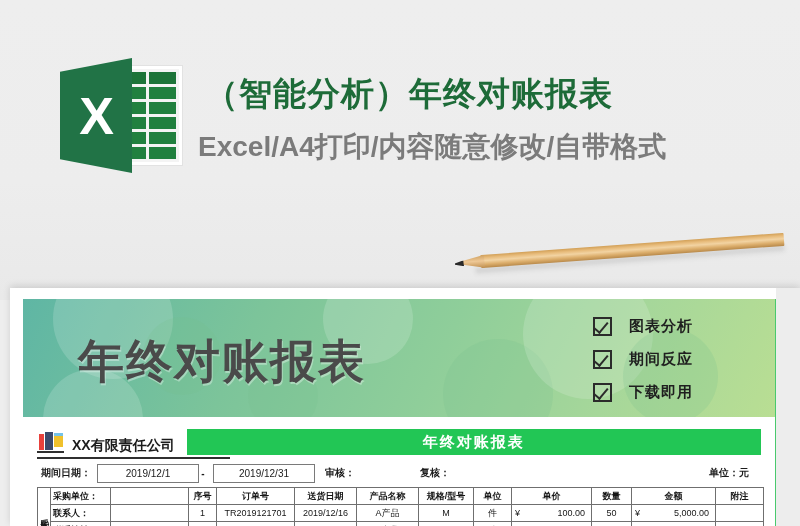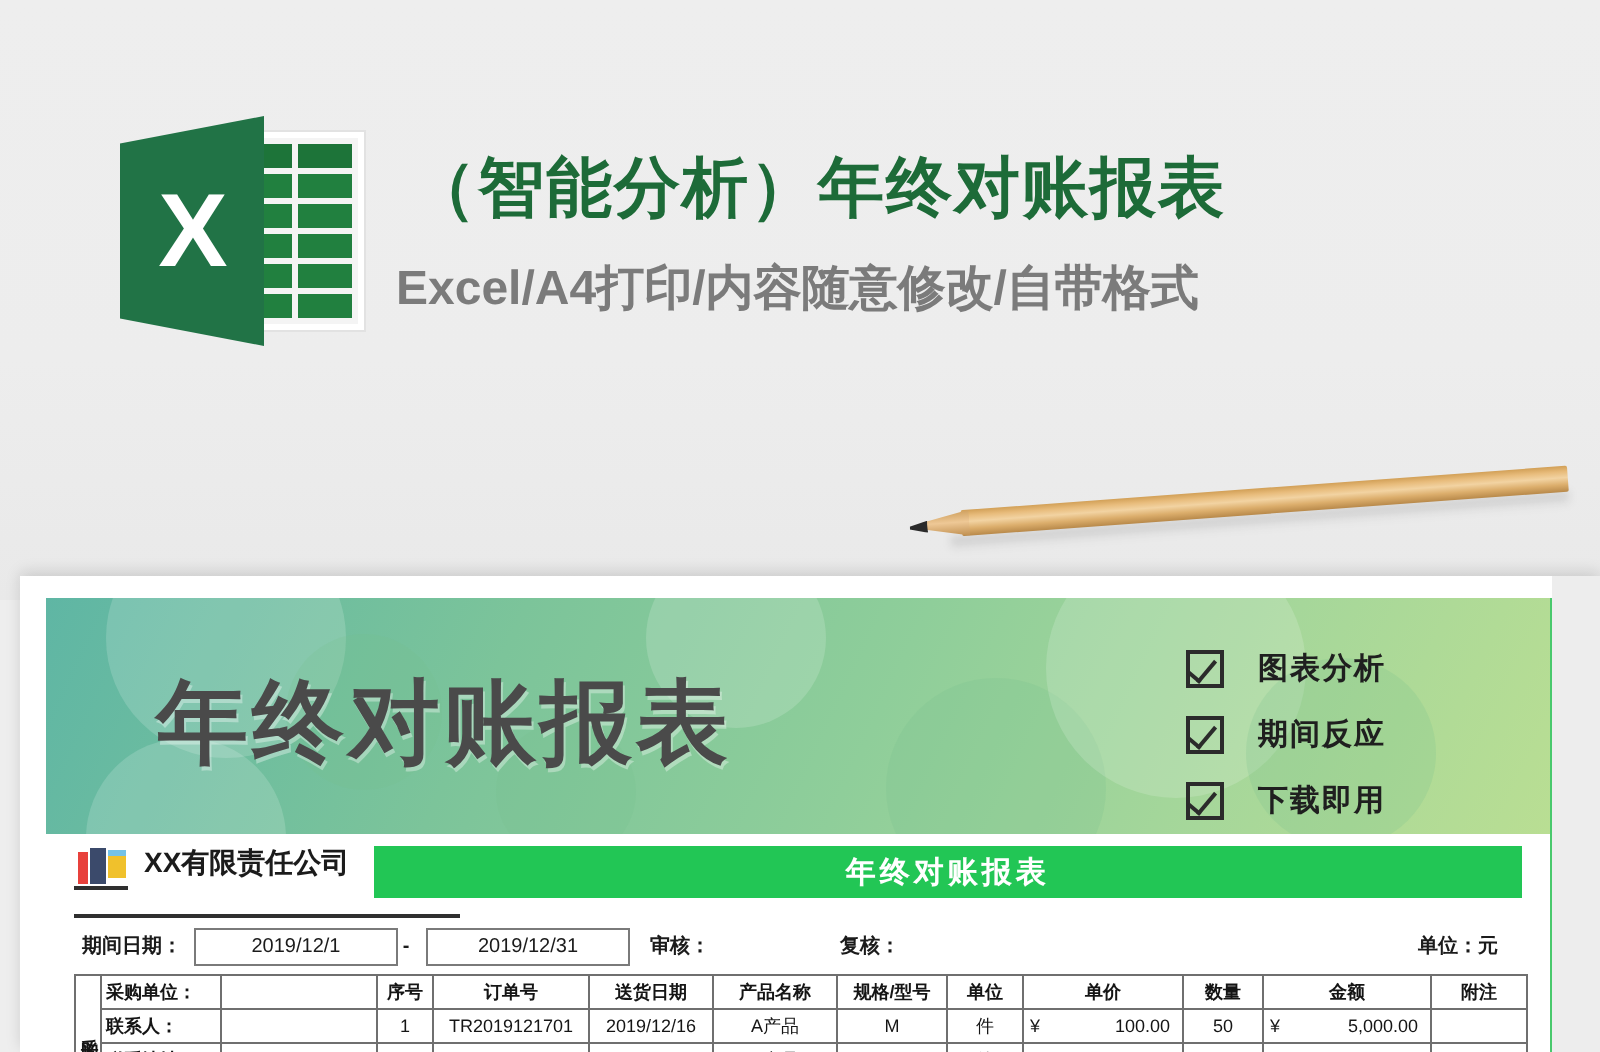--- a/index.html
+++ b/index.html
@@ -37,21 +37,21 @@
     color:#ffffff;font-size:52px;font-weight:bold;font-family:"Liberation Sans",sans-serif;
     letter-spacing:-1px;
   }
   #t1{
     position:absolute;left:205px;top:72px;
     font-size:33px;font-weight:bold;color:#1d6b38;letter-spacing:1px;
     white-space:nowrap;
   }
   #t2{
     position:absolute;left:198px;top:128px;
-    font-size:24px;font-weight:bold;color:#7b7b7b;letter-spacing:0px;
+    font-size:28px;font-weight:bold;color:#7b7b7b;letter-spacing:0px;
     white-space:nowrap;
   }
   
   #pencil{position:absolute;left:455px;top:255px;width:330px;height:22px;
     transform:rotate(-4.2deg);transform-origin:left center;}
   #pencil .body{
     position:absolute;left:26px;top:2px;width:304px;height:13px;
     background:linear-gradient(180deg,#d2a057 0%,#e8bc7c 22%,#f2d3a2 45%,#dcae6c 72%,#b8894a 100%);
     border-radius:1px;
   }
@@ -81,34 +81,34 @@
     overflow:hidden;
   }
   #banner .bub{position:absolute;border-radius:50%;background:rgba(255,255,255,.16);}
   #banner .bubd{position:absolute;border-radius:50%;background:rgba(120,190,140,.22);}
   #bigtitle{
     position:absolute;left:55px;top:32px;
     font-size:46px;font-weight:bold;color:#4a4a4a;letter-spacing:2px;
     text-shadow:1px 2px 0 rgba(255,255,255,.35);
   }
   #checks{position:absolute;right:32px;top:18px;width:150px;}
-  .chk{display:flex;align-items:flex-end;height:27px;margin-bottom:6px;}
+  .chk{display:flex;align-items:flex-start;height:27px;margin-bottom:6px;}
   .chkbox{
     width:15px;height:15px;border:2px solid #2b2b2b;background:transparent;
     position:relative;margin-right:17px;flex:0 0 auto;
   }
   .chkbox:after{
     content:"";position:absolute;left:2px;top:0px;width:6px;height:12px;
     border-right:2.5px solid #2b2b2b;border-bottom:2.5px solid #2b2b2b;
     transform:rotate(40deg);
   }
   .chklab{font-size:15px;font-weight:bold;color:#1f1f1f;letter-spacing:1px;}
   
   #sheet{position:relative;width:752px;background:#fff;padding-top:6px;}
-  #comprow{display:flex;align-items:flex-start;height:32px;padding:0 14px;}
+  #comprow{display:flex;align-items:flex-end;height:32px;padding:0 14px;}
   #logoico{width:27px;height:24px;position:relative;flex:0 0 auto;margin-right:8px;}
   #logoico .bk1{position:absolute;left:2px;top:3px;width:5px;height:16px;background:#e8413c;}
   #logoico .bk2{position:absolute;left:8px;top:1px;width:8px;height:18px;background:#3b4a6b;}
   #logoico .bk3{position:absolute;left:17px;top:5px;width:9px;height:11px;background:#f0c12c;}
   #logoico .bk4{position:absolute;left:17px;top:2px;width:9px;height:3px;background:#74c2e8;}
   #logoico .base{position:absolute;left:0;top:20px;width:27px;height:2px;background:#2f2f2f;}
   #compname{font-size:14px;font-weight:bold;color:#1b1b1b;white-space:nowrap;margin-right:12px;}
   #bannerbar{
     flex:1 1 auto;height:26px;background:#22c košer;
     background:#22c655;display:flex;align-items:center;justify-content:center;

